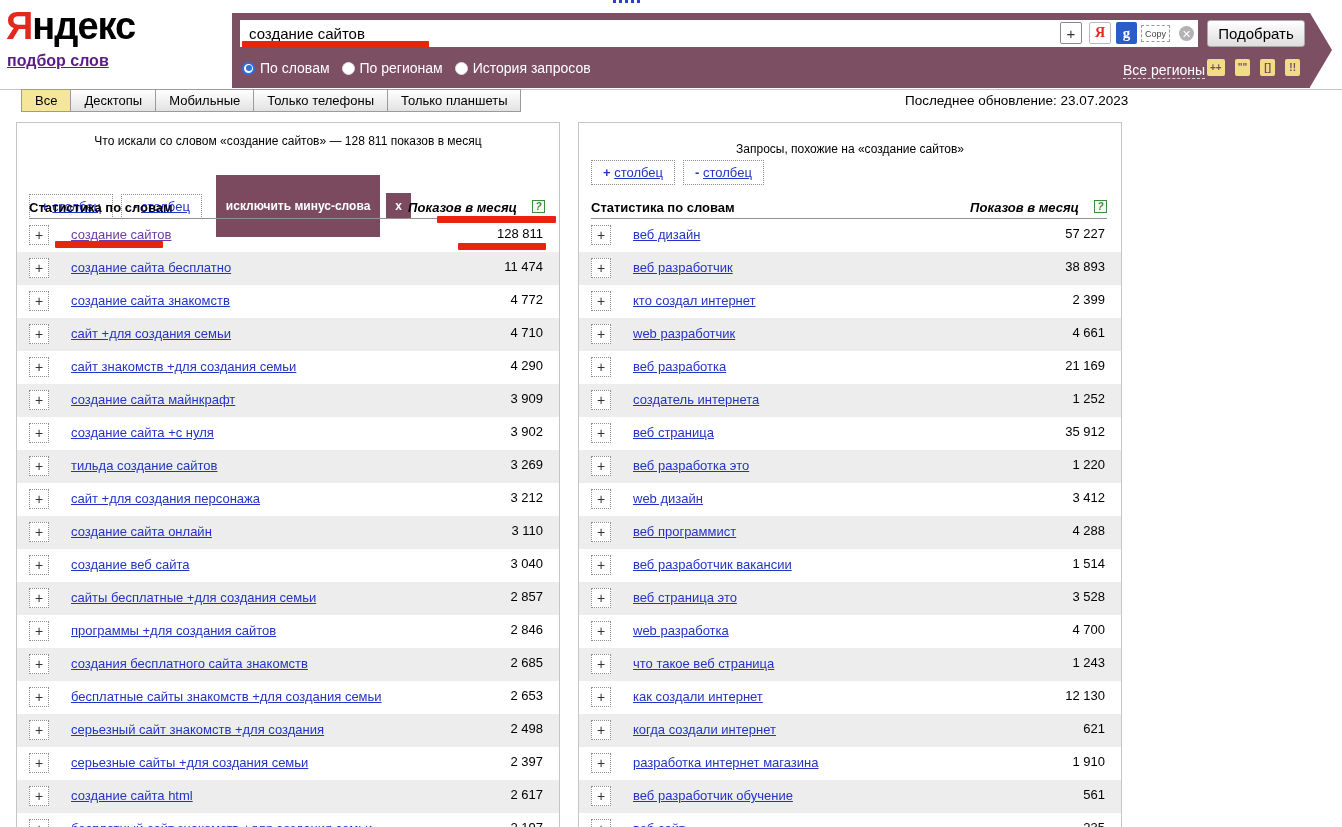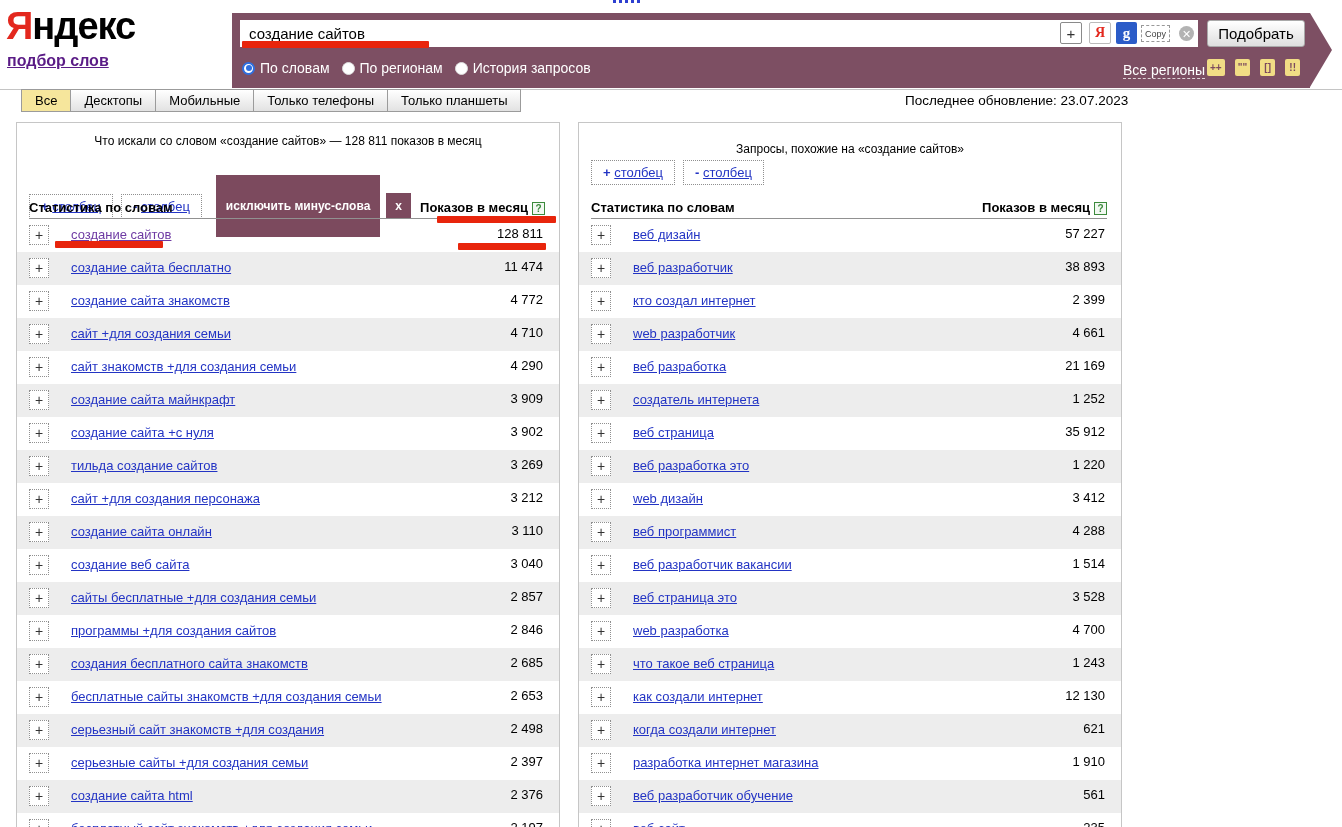--- a/index.html
+++ b/index.html
@@ -93,21 +93,21 @@
   .col-btn b{font-weight:bold;}
   .col-btn u{text-decoration:underline;}
   .maroon-btn{background:var(--maroon-btn); color:#fff; border:none;
     font-weight:bold; font-size:12px; padding:24px 10px; cursor:pointer;
     margin-left:6px; font-family:"Liberation Sans",sans-serif;}
   .close-btn{margin-left:6px; padding:6px 9px;}
   .thead{position:absolute; top:79px; left:12px; right:14px; height:17px;
     display:flex; justify-content:space-between; align-items:flex-end;
     border-bottom:1px solid #919191; font-size:13px; font-weight:bold;
     padding-bottom:3px;}
-  .th-right{display:flex; align-items:flex-end; gap:4px;}
+  .th-right{display:flex; align-items:flex-start; gap:15px;font-style:italic;}
   .help-icon{width:13px; height:13px; border:1px solid #3c8a3c; background:#f2f8f2;
     color:#3c8a3c; font-size:10px; font-weight:bold; line-height:12px;
     text-align:center; cursor:pointer;}
   .rows{position:absolute; top:96px; left:0; right:0;}
   .trow{position:relative; height:33px;}
   .trow.alt{background:var(--row-alt);}
   .plus{position:absolute; left:12px; top:6px; width:20px; height:20px;
     background:#fff; border:1px dotted #909090; font-size:14px; color:#333;
     line-height:16px; text-align:center; cursor:pointer;
     font-family:"Liberation Sans",sans-serif;}
@@ -269,21 +269,21 @@
         <span class="val">2 498</span>
       </div>
       <div class="trow">
         <button class="plus">+</button>
         <a class="kw">серьезные сайты +для создания семьи</a>
         <span class="val">2 397</span>
       </div>
       <div class="trow alt">
         <button class="plus">+</button>
         <a class="kw">создание сайта html</a>
-        <span class="val">2 376</span>
+        <span class="val">2 617</span>
       </div>
       <div class="trow">
         <button class="plus">+</button>
         <a class="kw">бесплатный сайт знакомств +для создания семьи</a>
         <span class="val">2 197</span>
       </div>
     </div>
 </div>
 
 <div class="panel panel--right">

